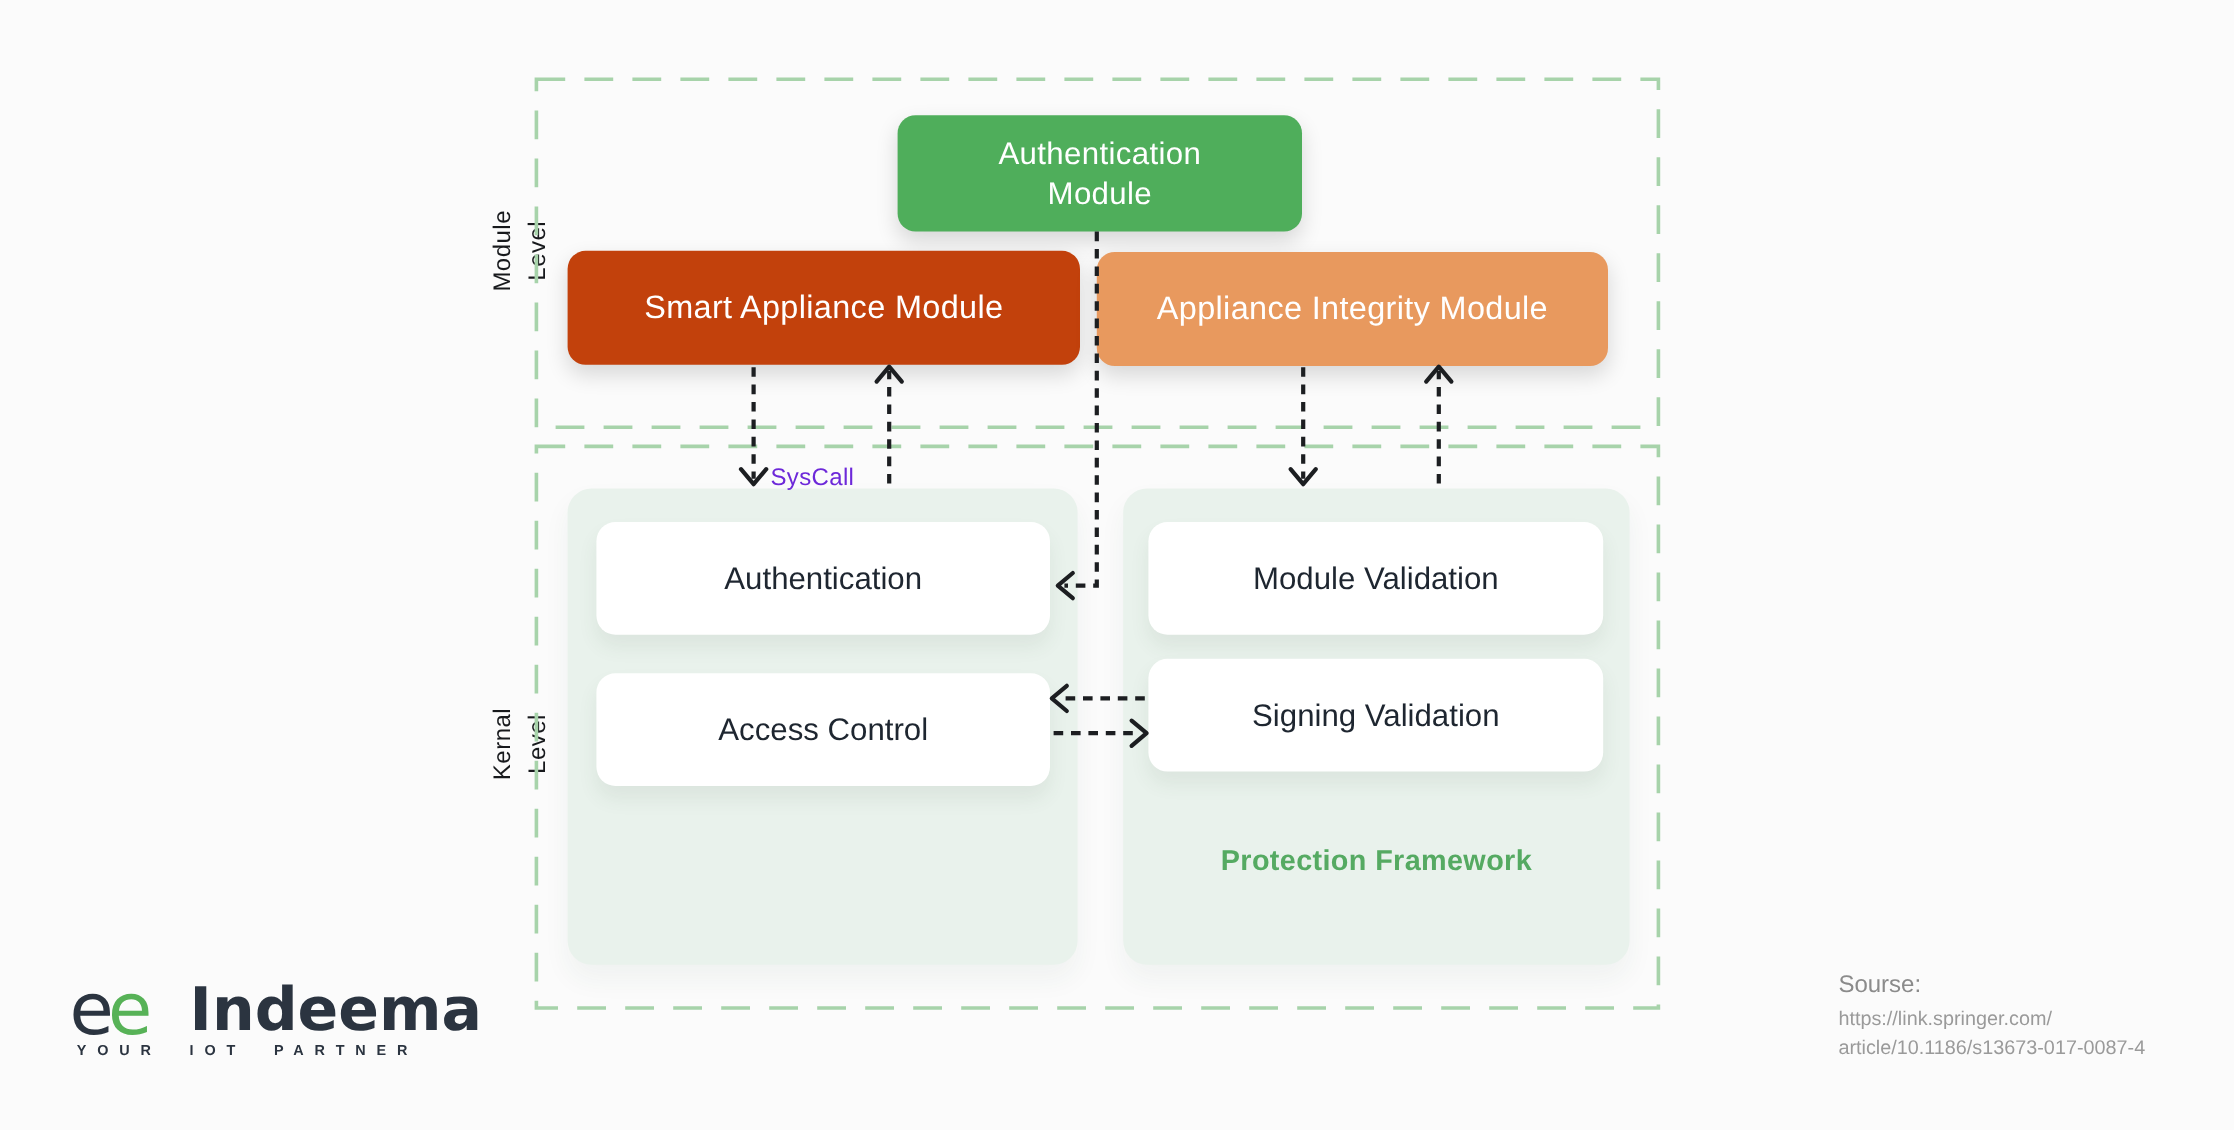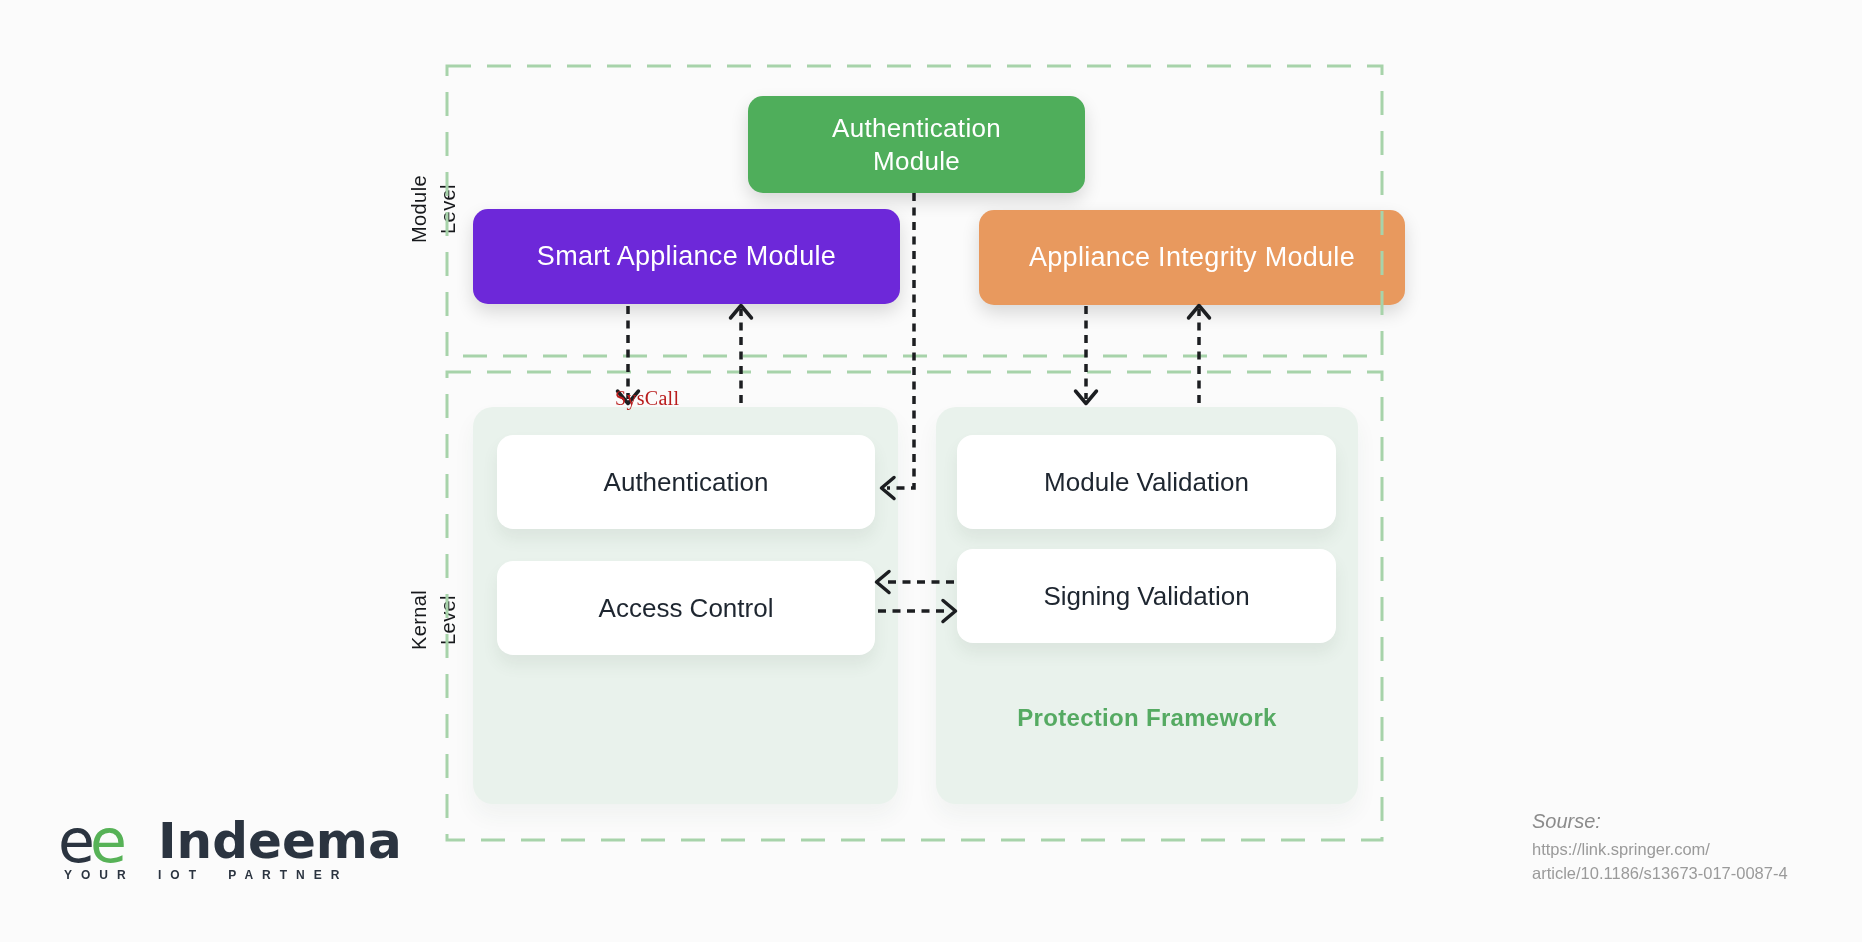--- a/index.html
+++ b/index.html
@@ -11,22 +11,22 @@
   .boundary{fill:none;stroke:#a7d3aa;stroke-width:3;stroke-dasharray:24 16;}
   .arrow-line{fill:none;stroke:#1c1e21;stroke-width:3.5;stroke-dasharray:8 6.5;}
   .arrow-head{fill:none;stroke:#1c1e21;stroke-width:3.5;stroke-linecap:round;stroke-linejoin:round;}
 
   .module-box{
     position:absolute;z-index:2;border-radius:15px;display:flex;flex-direction:column;
     align-items:center;justify-content:center;color:#ffffff;font-size:27px;font-weight:500;
     letter-spacing:.3px;box-shadow:0 8px 18px rgba(0,0,0,.14);text-align:center;line-height:33px;
   }
   .module-green{left:748px;top:96px;width:337px;height:97px;background:#4fae5b;font-size:26px;}
-  .module-gray{left:473px;top:209px;width:427px;height:95px;background:#6d28d9;}
-  .module-orange{left:979px;top:210px;width:426px;height:95px;background:#e8995e;}
+  .module-gray{left:473px;top:209px;width:427px;height:95px;background:#c2410c;}
+  .module-orange{left:914px;top:210px;width:426px;height:95px;background:#e8995e;}
 
   .framework{
     position:absolute;z-index:2;top:407px;height:397px;border-radius:20px;background:#e9f2ec;
     box-shadow:0 12px 22px rgba(40,70,50,.05);
   }
   .framework.left{left:473px;width:425px;}
   .framework.right{left:936px;width:422px;}
 
   .inner-box{
     position:absolute;z-index:2;width:378px;height:94px;border-radius:16px;background:#ffffff;
@@ -47,37 +47,37 @@
 
   .level-label{
     position:absolute;z-index:2;width:160px;height:64px;text-align:center;color:#17191c;
     font-size:20px;font-weight:500;line-height:29px;letter-spacing:.4px;
     transform:translate(-50%,-50%) rotate(-90deg);
   }
   .ll-module{left:437px;top:209px;}
   .ll-kernel{left:437px;top:620px;}
 
   .syscall{
-    position:absolute;z-index:4;left:615px;top:387px;color:#b91c1c;
-    font-size:20px;font-weight:500;letter-spacing:.3px;font-family:Liberation Serif, serif;
+    position:absolute;z-index:4;left:642px;top:387px;color:#6d28d9;
+    font-size:20px;font-weight:500;letter-spacing:.3px;
   }
 
   .logo{position:absolute;left:58px;top:816px;z-index:2;}
   .logo-mark{position:absolute;left:0;top:2px;}
   .logo-wordmark{
     position:absolute;left:100px;top:2px;color:#2b3440;font-size:50px;line-height:46px;
     font-weight:700;letter-spacing:0px;font-family:"DejaVu Sans", sans-serif;
   }
   .logo-tagline{
     position:absolute;left:6px;top:52px;color:#2b3440;font-size:12px;font-weight:700;
     letter-spacing:9px;word-spacing:11px;white-space:nowrap;
   }
 
   .source{position:absolute;left:1532px;top:810px;z-index:2;}
-  .source-label{color:#8b8b8b;font-size:20px;margin-bottom:4px;font-style:italic;}
+  .source-label{color:#8b8b8b;font-size:20px;margin-bottom:4px;}
   .source-url{color:#9a9a9a;font-size:16.5px;line-height:24px;}
 </style>
 </head>
 <body>
 
 <div class="canvas">
 
   <svg class="overlay-svg" viewBox="0 0 1862 942">
     <rect class="boundary" x="447" y="66" width="935" height="290"></rect>
     <rect class="boundary" x="447" y="372" width="935" height="468"></rect>

